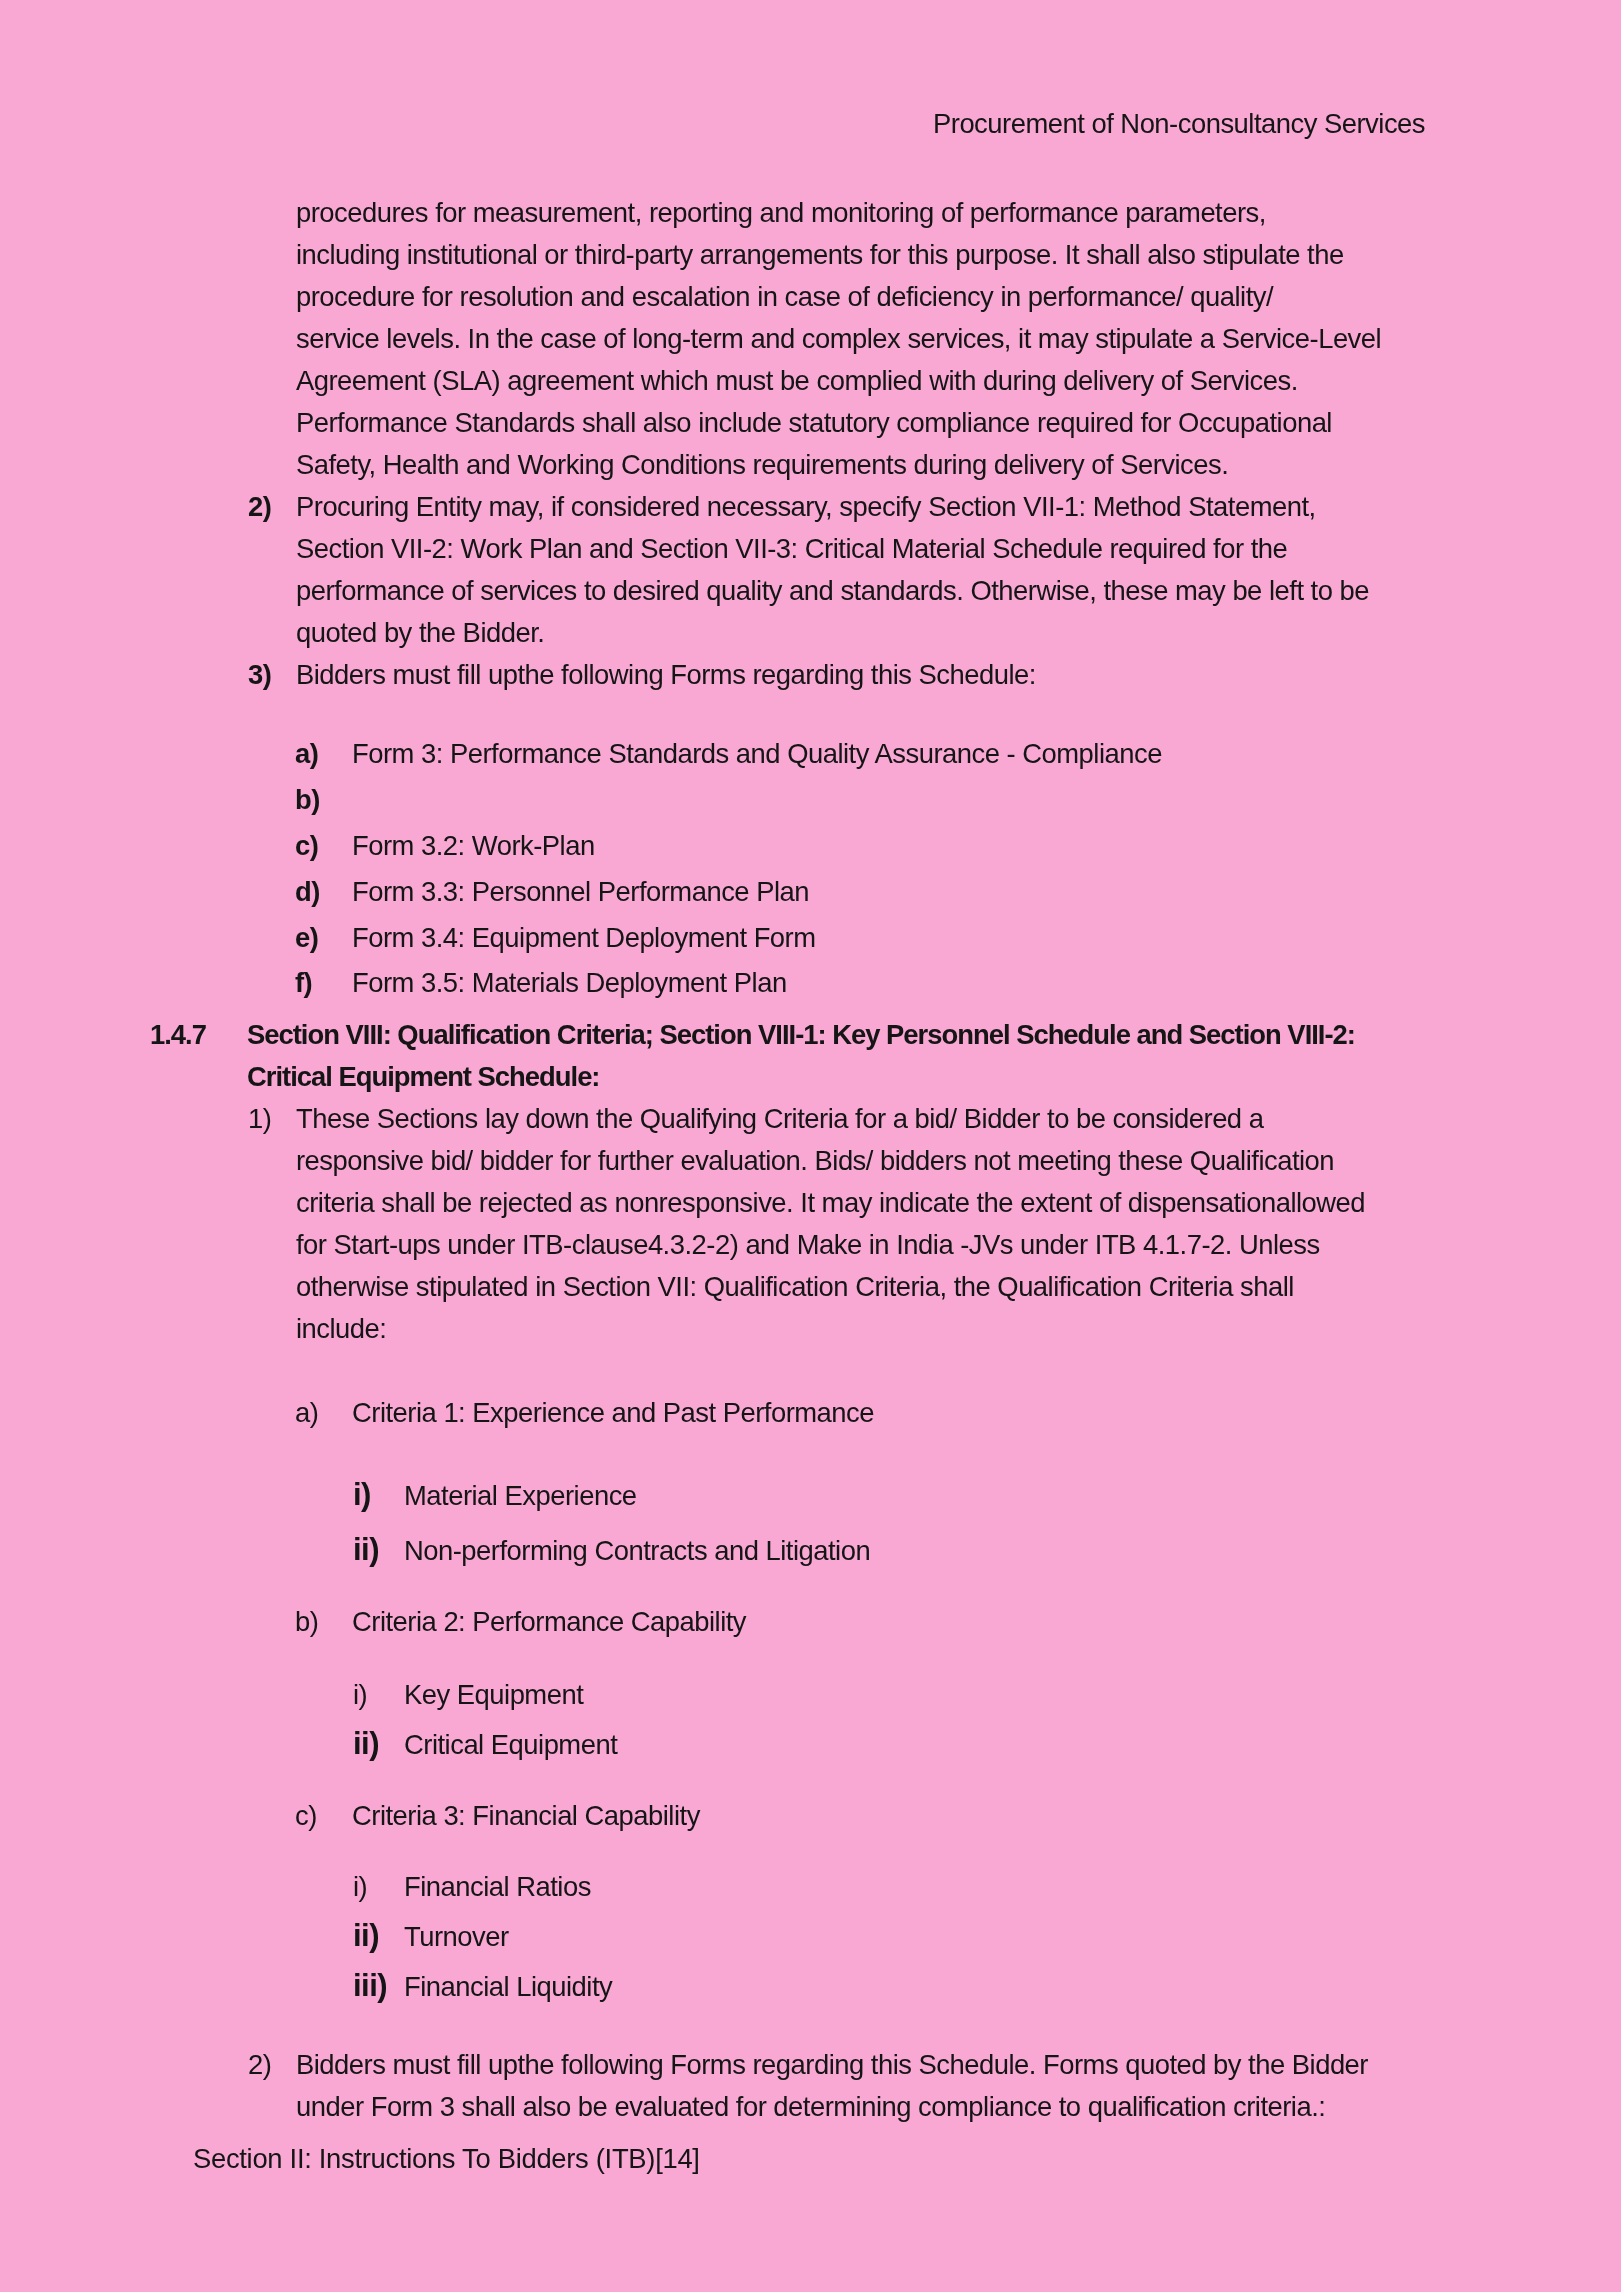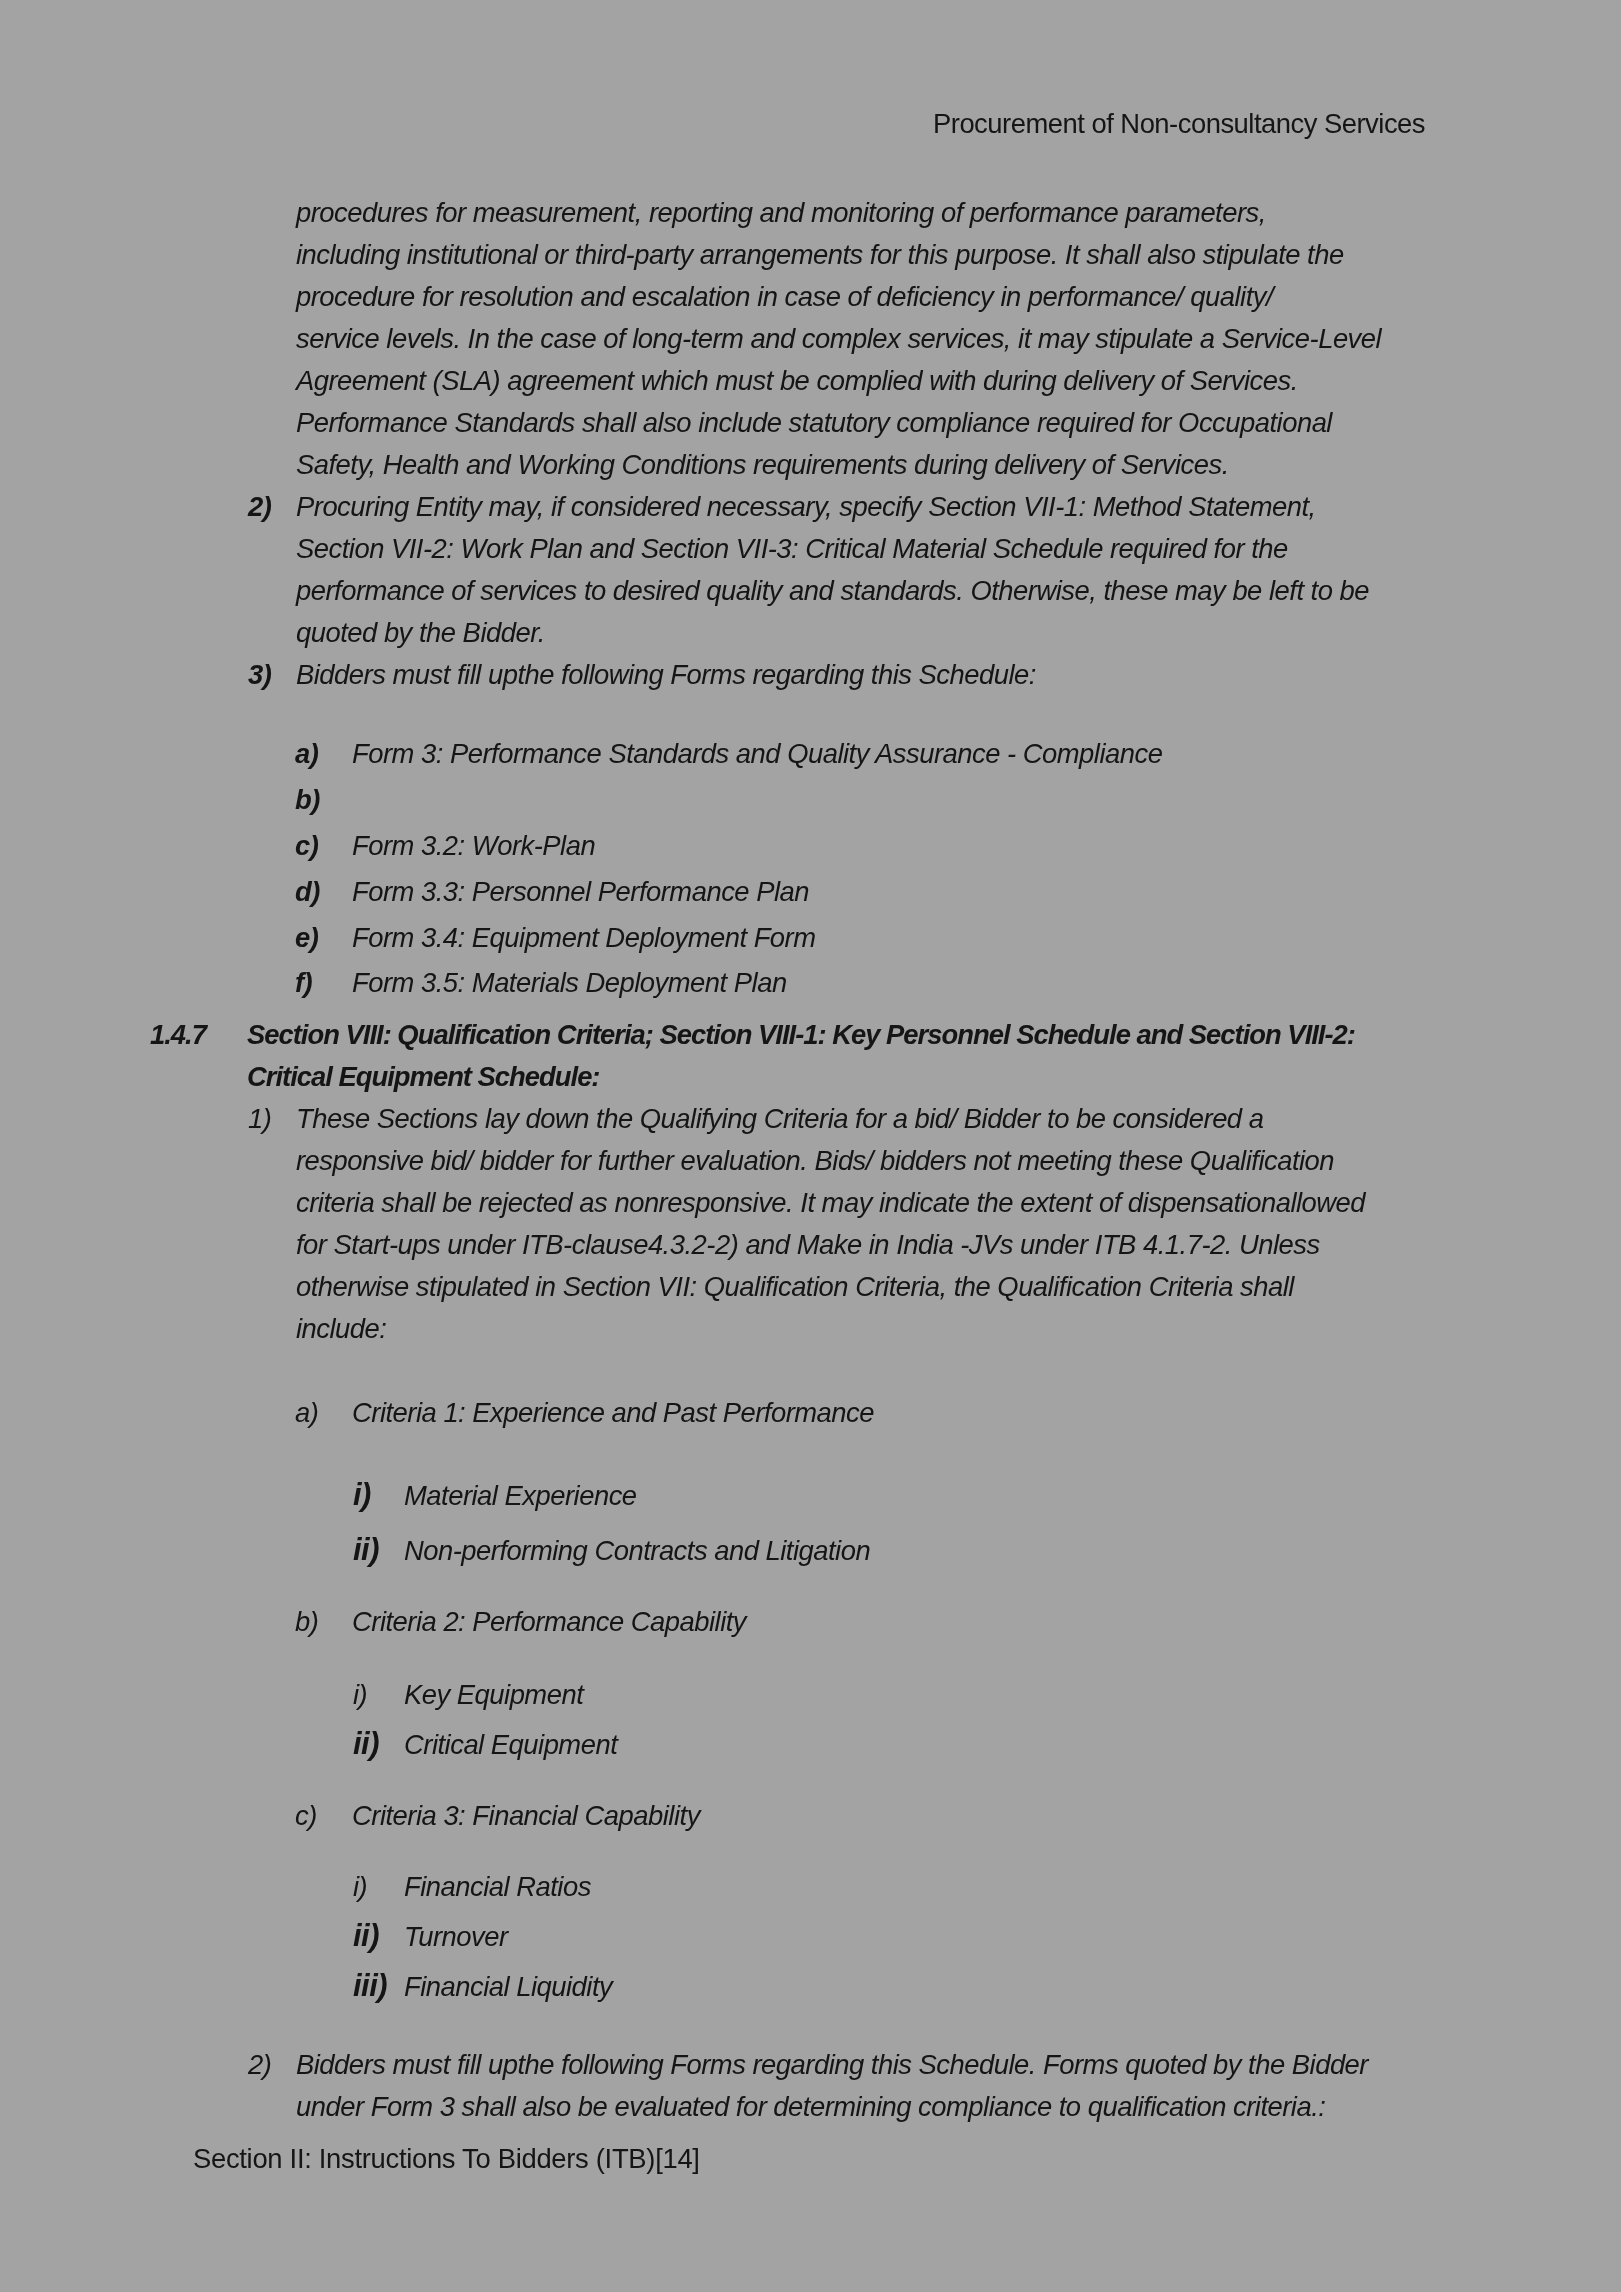--- a/index.html
+++ b/index.html
@@ -1,33 +1,33 @@
 <!DOCTYPE html>
 <html><head>
 <meta charset="utf-8">
 <style>
   html,body{margin:0;padding:0;background:#ffffff;}
   .page{
     position:relative;
     width:1621px;height:2293px;
     margin:0 auto;
-    background:#a3a3a3;
+    background:#f9a8d4;
     font-family:"Liberation Sans",sans-serif;
     font-size:27.4px;
     color:#151515;
     letter-spacing:-0.5px;
     overflow:hidden;
   }
   .hdr{
     padding-top:108px;
     padding-right:196px;
     text-align:right;
     line-height:32px;
   }
-  .content{margin-top:52px;font-style:italic;}
+  .content{margin-top:52px;}
   
   .row1{display:flex;padding-left:248px;}
   .row1 .mk{flex:none;width:48px;line-height:42px;}
   .row1 .mk.b{font-weight:bold;}
   .row1 .tx{flex:1;line-height:42px;white-space:pre-line;}
   .noMk{padding-left:296px;line-height:42px;white-space:pre-line;}
   
   .row2{display:flex;padding-left:295px;}
   .row2 .mk{flex:none;width:57px;line-height:42px;}
   .row2 .mk.b{font-weight:bold;}

